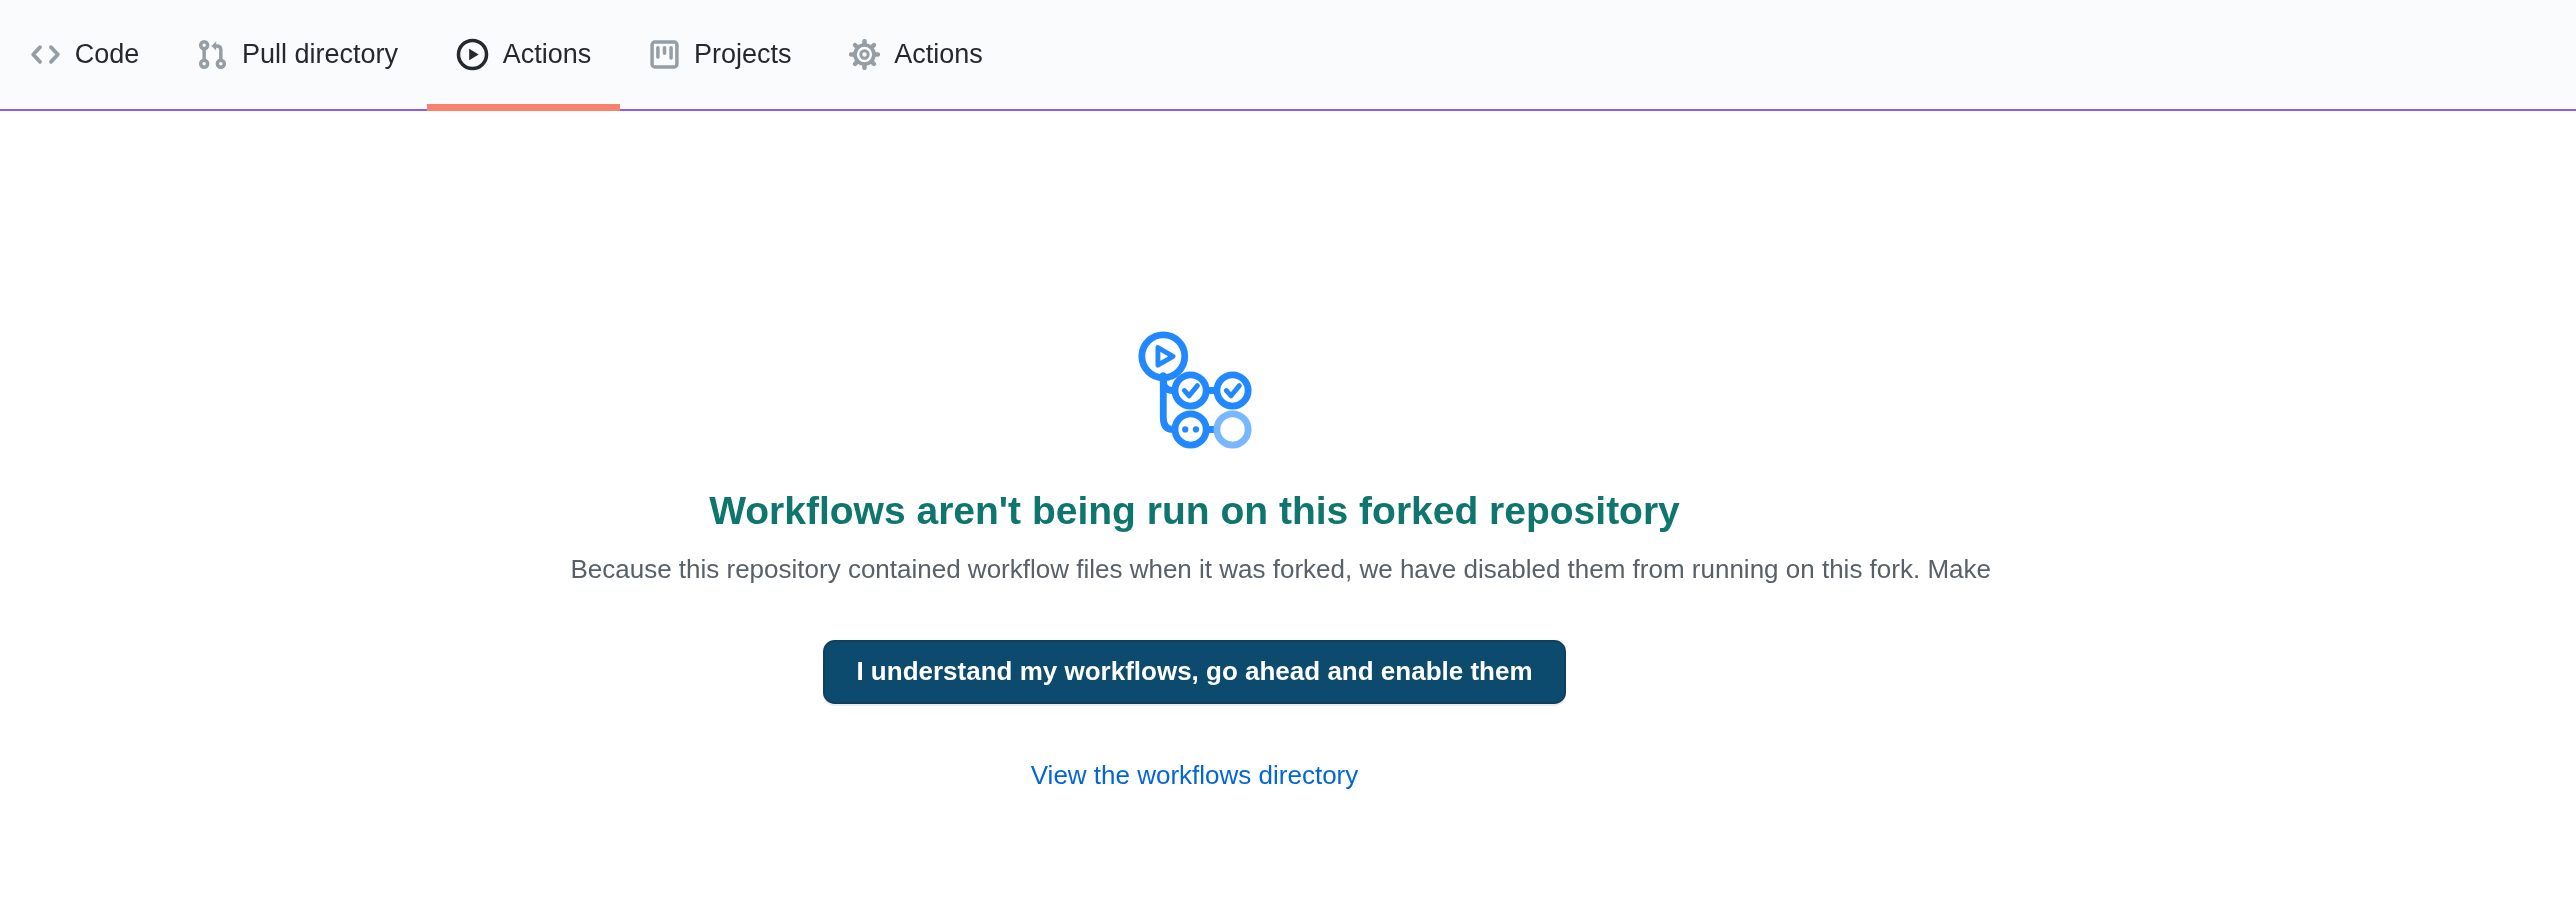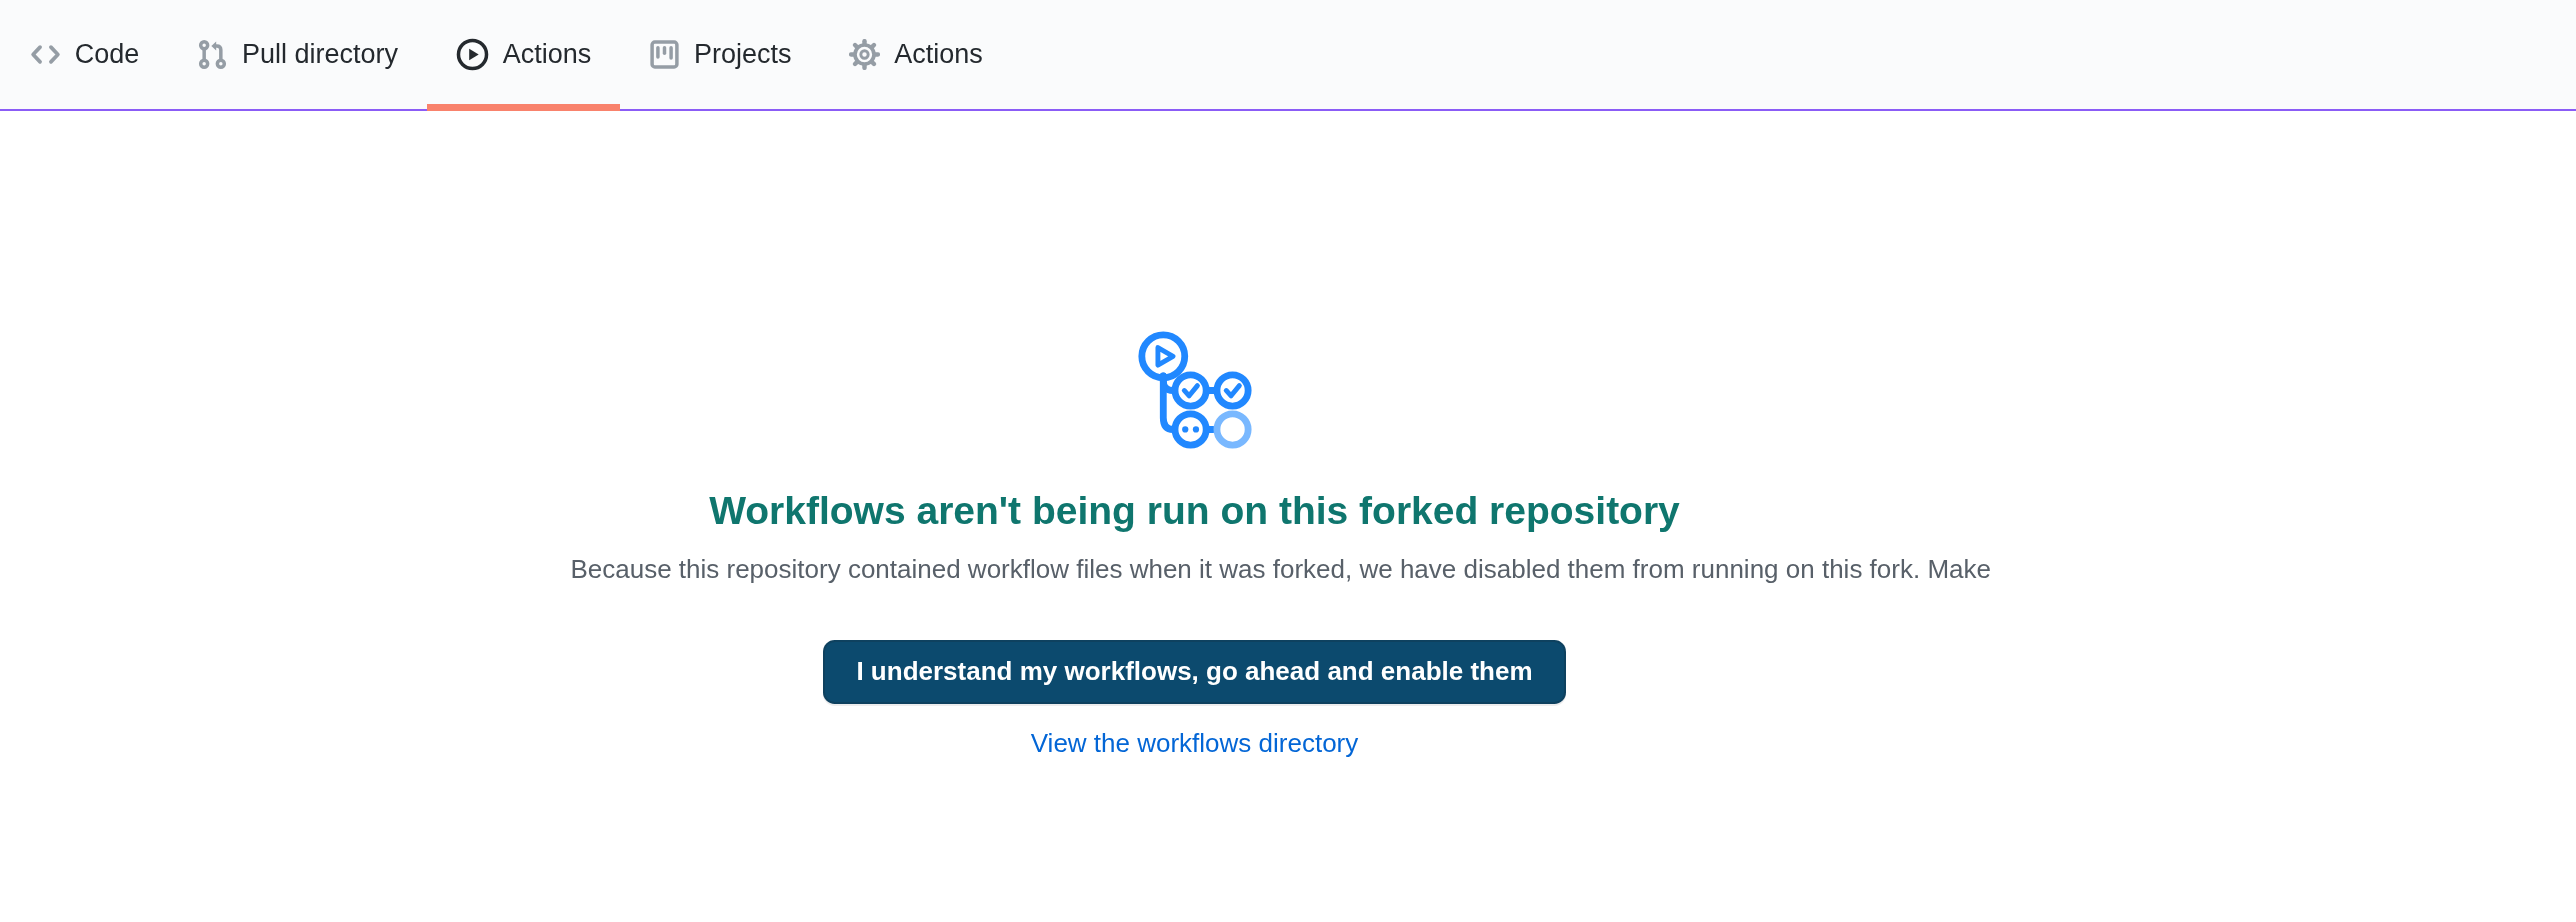--- a/index.html
+++ b/index.html
@@ -74,21 +74,21 @@
     font-family: inherit;
     font-size: 26px;
     font-weight: 700;
     line-height: 31px;
     padding: 14.7px 31px;
     border: 2px solid rgba(27,31,35,0.2);
     border-radius: 11.7px;
     box-shadow: 0 2px 0 rgba(27,31,35,0.08);
     cursor: pointer;
   }
-  .link-row { margin-top: 24px; }
+  .link-row { margin-top: 56px; }
   .wf-link {
     font-size: 26px;
     color: #0366d6;
     text-decoration: none;
     cursor: pointer;
   }
 </style>
 </head>
 <body>
 

